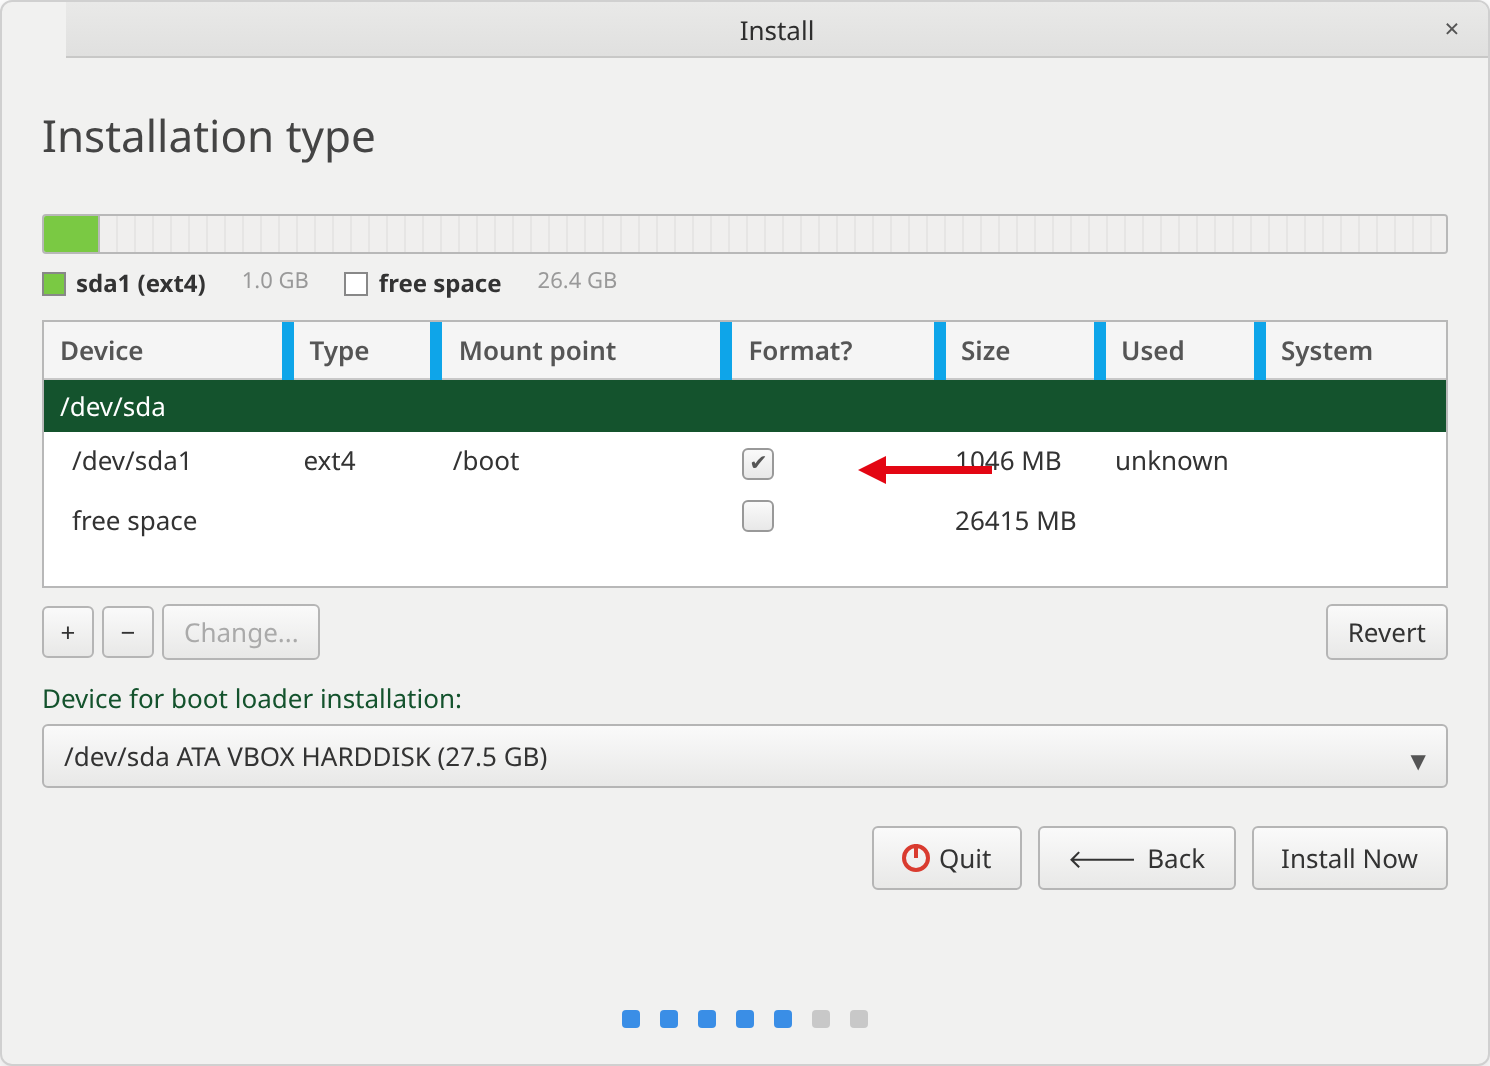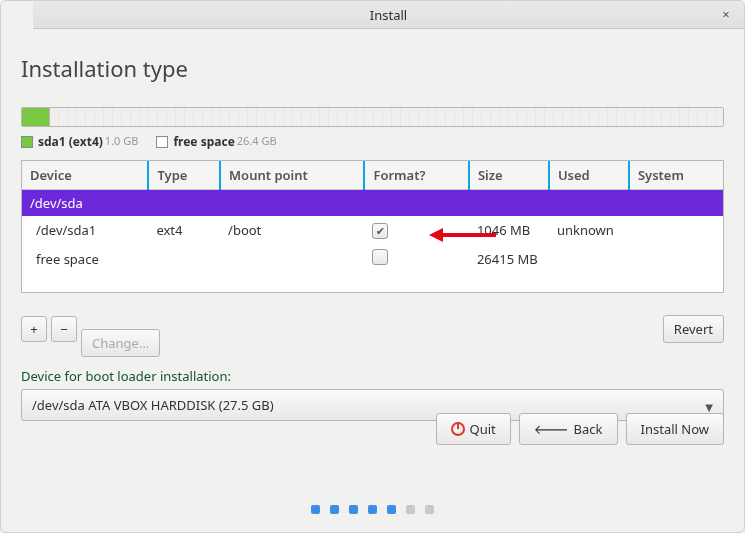--- a/index.html
+++ b/index.html
@@ -11,34 +11,34 @@
   h1.heading { font-size:22px; font-weight:400; color:#444; margin:6px 0 24px 0;}
   .usagebar { height:20px; border:1px solid #b8b8b8; border-radius:2px; background:repeating-linear-gradient(90deg,#e8e8e8 0,#e8e8e8 6px,#dedede 6px,#dedede 12px); display:flex; overflow:hidden;}
   .usagebar .seg-used { background:#7ac943; width:28px; border-right:1px solid #b8b8b8;}
   .usagebar .seg-free { flex:1; background:repeating-linear-gradient(90deg,#f0efee 0 8px,#e6e5e4 8px 9px);}
   .legend { margin-top:6px; display:flex; gap:18px; font-size:12px;}
   .legend .item { display:flex; flex-direction:row;}
   .legend .row1 { display:flex; align-items:center; gap:5px;}
   .swatch { width:12px; height:12px; border:1px solid #888;}
   .swatch.green { background:#7ac943;}
   .swatch.empty { background:#fff;}
-  .legend .sub { color:#999; font-size:11px; margin-left:2px;}
+  .legend .sub { color:#999; font-size:11px; margin-left:18px;}
   .table-wrap { margin-top:10px; border:1px solid #b8b8b8; background:#fff;}
   table.part { width:100%; border-collapse:collapse; font-size:13px;}
-  table.part th { background:#f5f5f5; border-bottom:1px solid #c8c8c8; border-right:2px solid #0ea5e9; padding:5px 8px; text-align:left; font-weight:600; color:#555;}
+  table.part th { background:#f5f5f5; border-bottom:1px solid #c8c8c8; border-right:6px solid #0ea5e9; padding:5px 8px; text-align:left; font-weight:600; color:#555;}
   table.part th:last-child{border-right:none;}
   table.part td { padding:5px 8px; }
-  tr.disk-row td { background:#6d28d9; color:#fff; padding:4px 8px;}
+  tr.disk-row td { background:#14532d; color:#fff; padding:4px 8px;}
   .chk { width:16px; height:16px; border:1px solid #999; border-radius:3px; display:inline-flex; align-items:center; justify-content:center; background:linear-gradient(#fafafa,#e8e8e8);}
   .chk.checked::after{content:"✔"; font-size:11px; color:#555;}
   .table-pad { height:18px;}
   .toolbar { display:flex; align-items:center; gap:4px; margin-top:8px; margin-bottom:10px;}
   .btn { background:linear-gradient(#fafafa,#e8e8e7); border:1px solid #b5b5b5; border-radius:3px; padding:4px 10px; font-size:13px; color:#333; cursor:pointer; display:inline-flex; align-items:center; gap:5px;}
   .btn.small { padding:3px 8px; min-width:26px; justify-content:center;}
-  .btn.disabled { color:#aaa; cursor:default;margin-top:28px;}
+  .btn.disabled { color:#aaa; cursor:default;}
   .toolbar .spacer { flex:1;}
   .field-label { font-size:13px; color:#14532d; margin-bottom:4px;}
   .combo { border:1px solid #b5b5b5; border-radius:3px; background:linear-gradient(#fafafa,#e8e8e7); padding:6px 10px; display:flex; align-items:flex-end; justify-content:space-between; cursor:pointer;}
   .combo .arrow { font-size:10px; color:#555;}
   .footer-btns { position:absolute; right:20px; top:412px; display:flex; gap:8px;}
   .footer-btns .btn { padding:6px 14px;}
   .icon-power { width:14px; height:14px; border:2px solid #d93b2f; border-radius:50%; position:relative; display:inline-block;}
   .icon-power::after{content:""; position:absolute; width:2px; height:7px; background:#d93b2f; top:-2px; left:4px;}
   .dots { position:absolute; bottom:18px; left:0; right:0; display:flex; justify-content:center; gap:10px;}
   .dot { width:9px; height:9px; border-radius:2px; background:#c8c8c8;}

